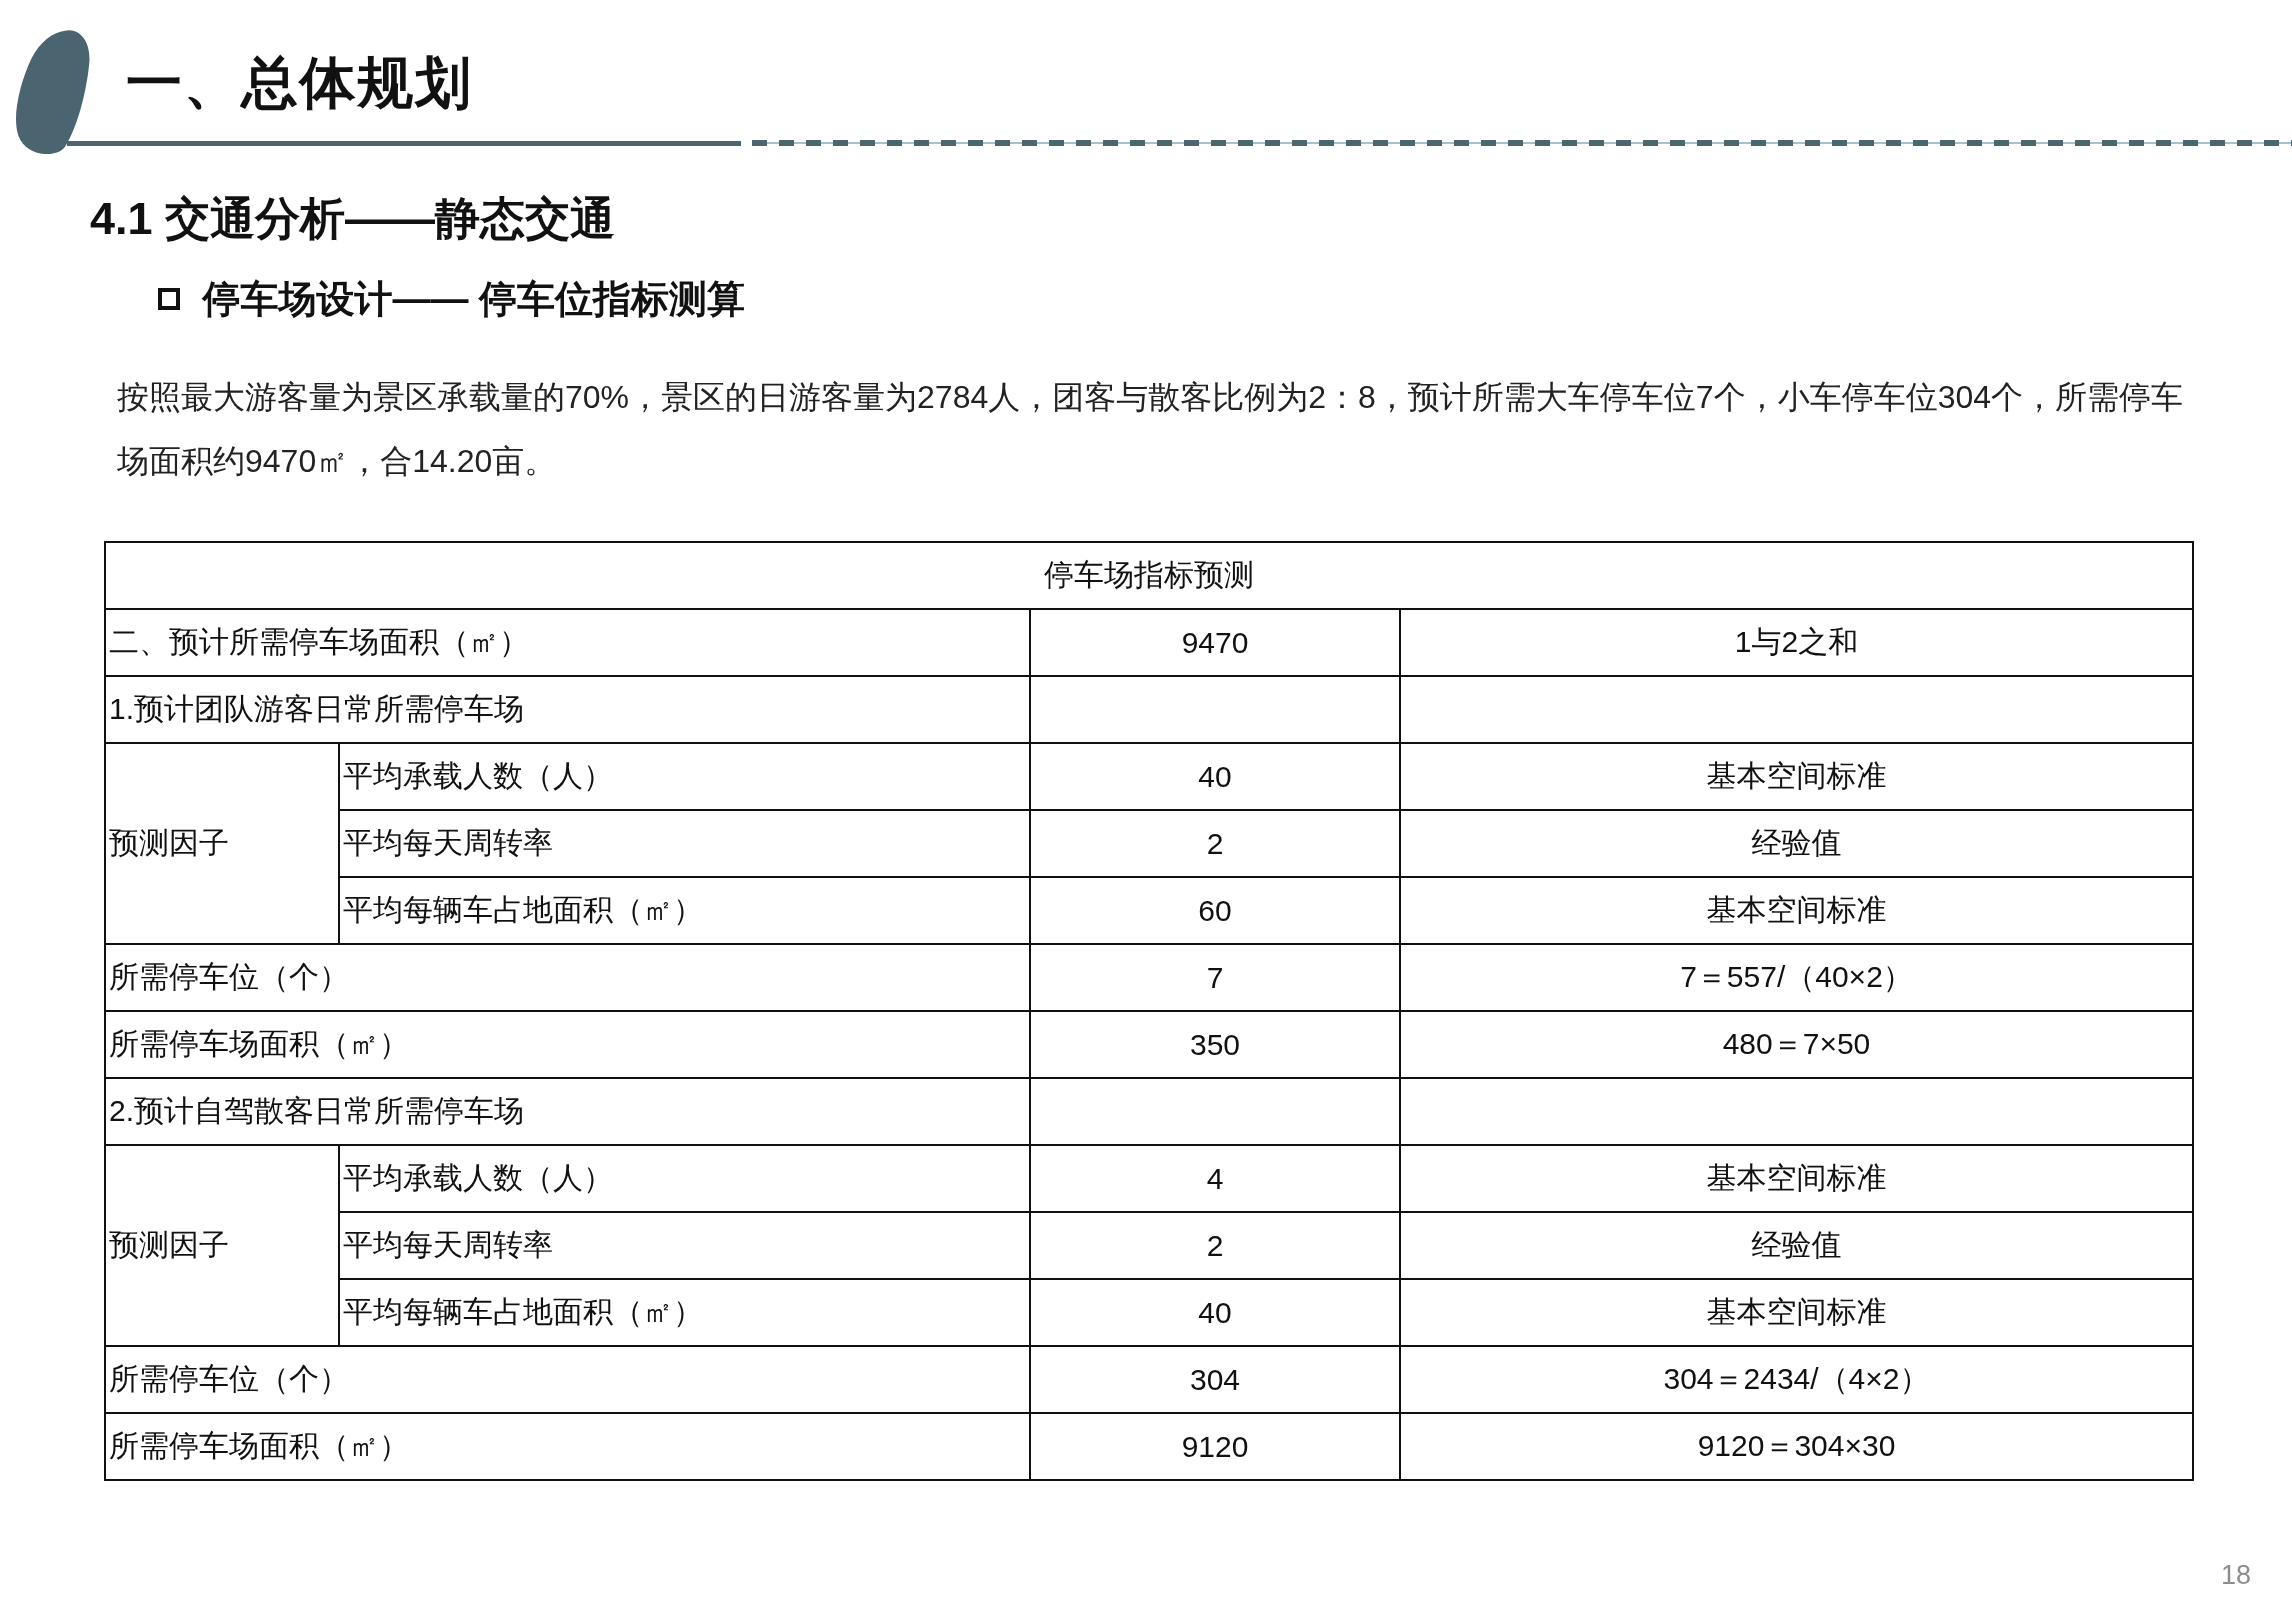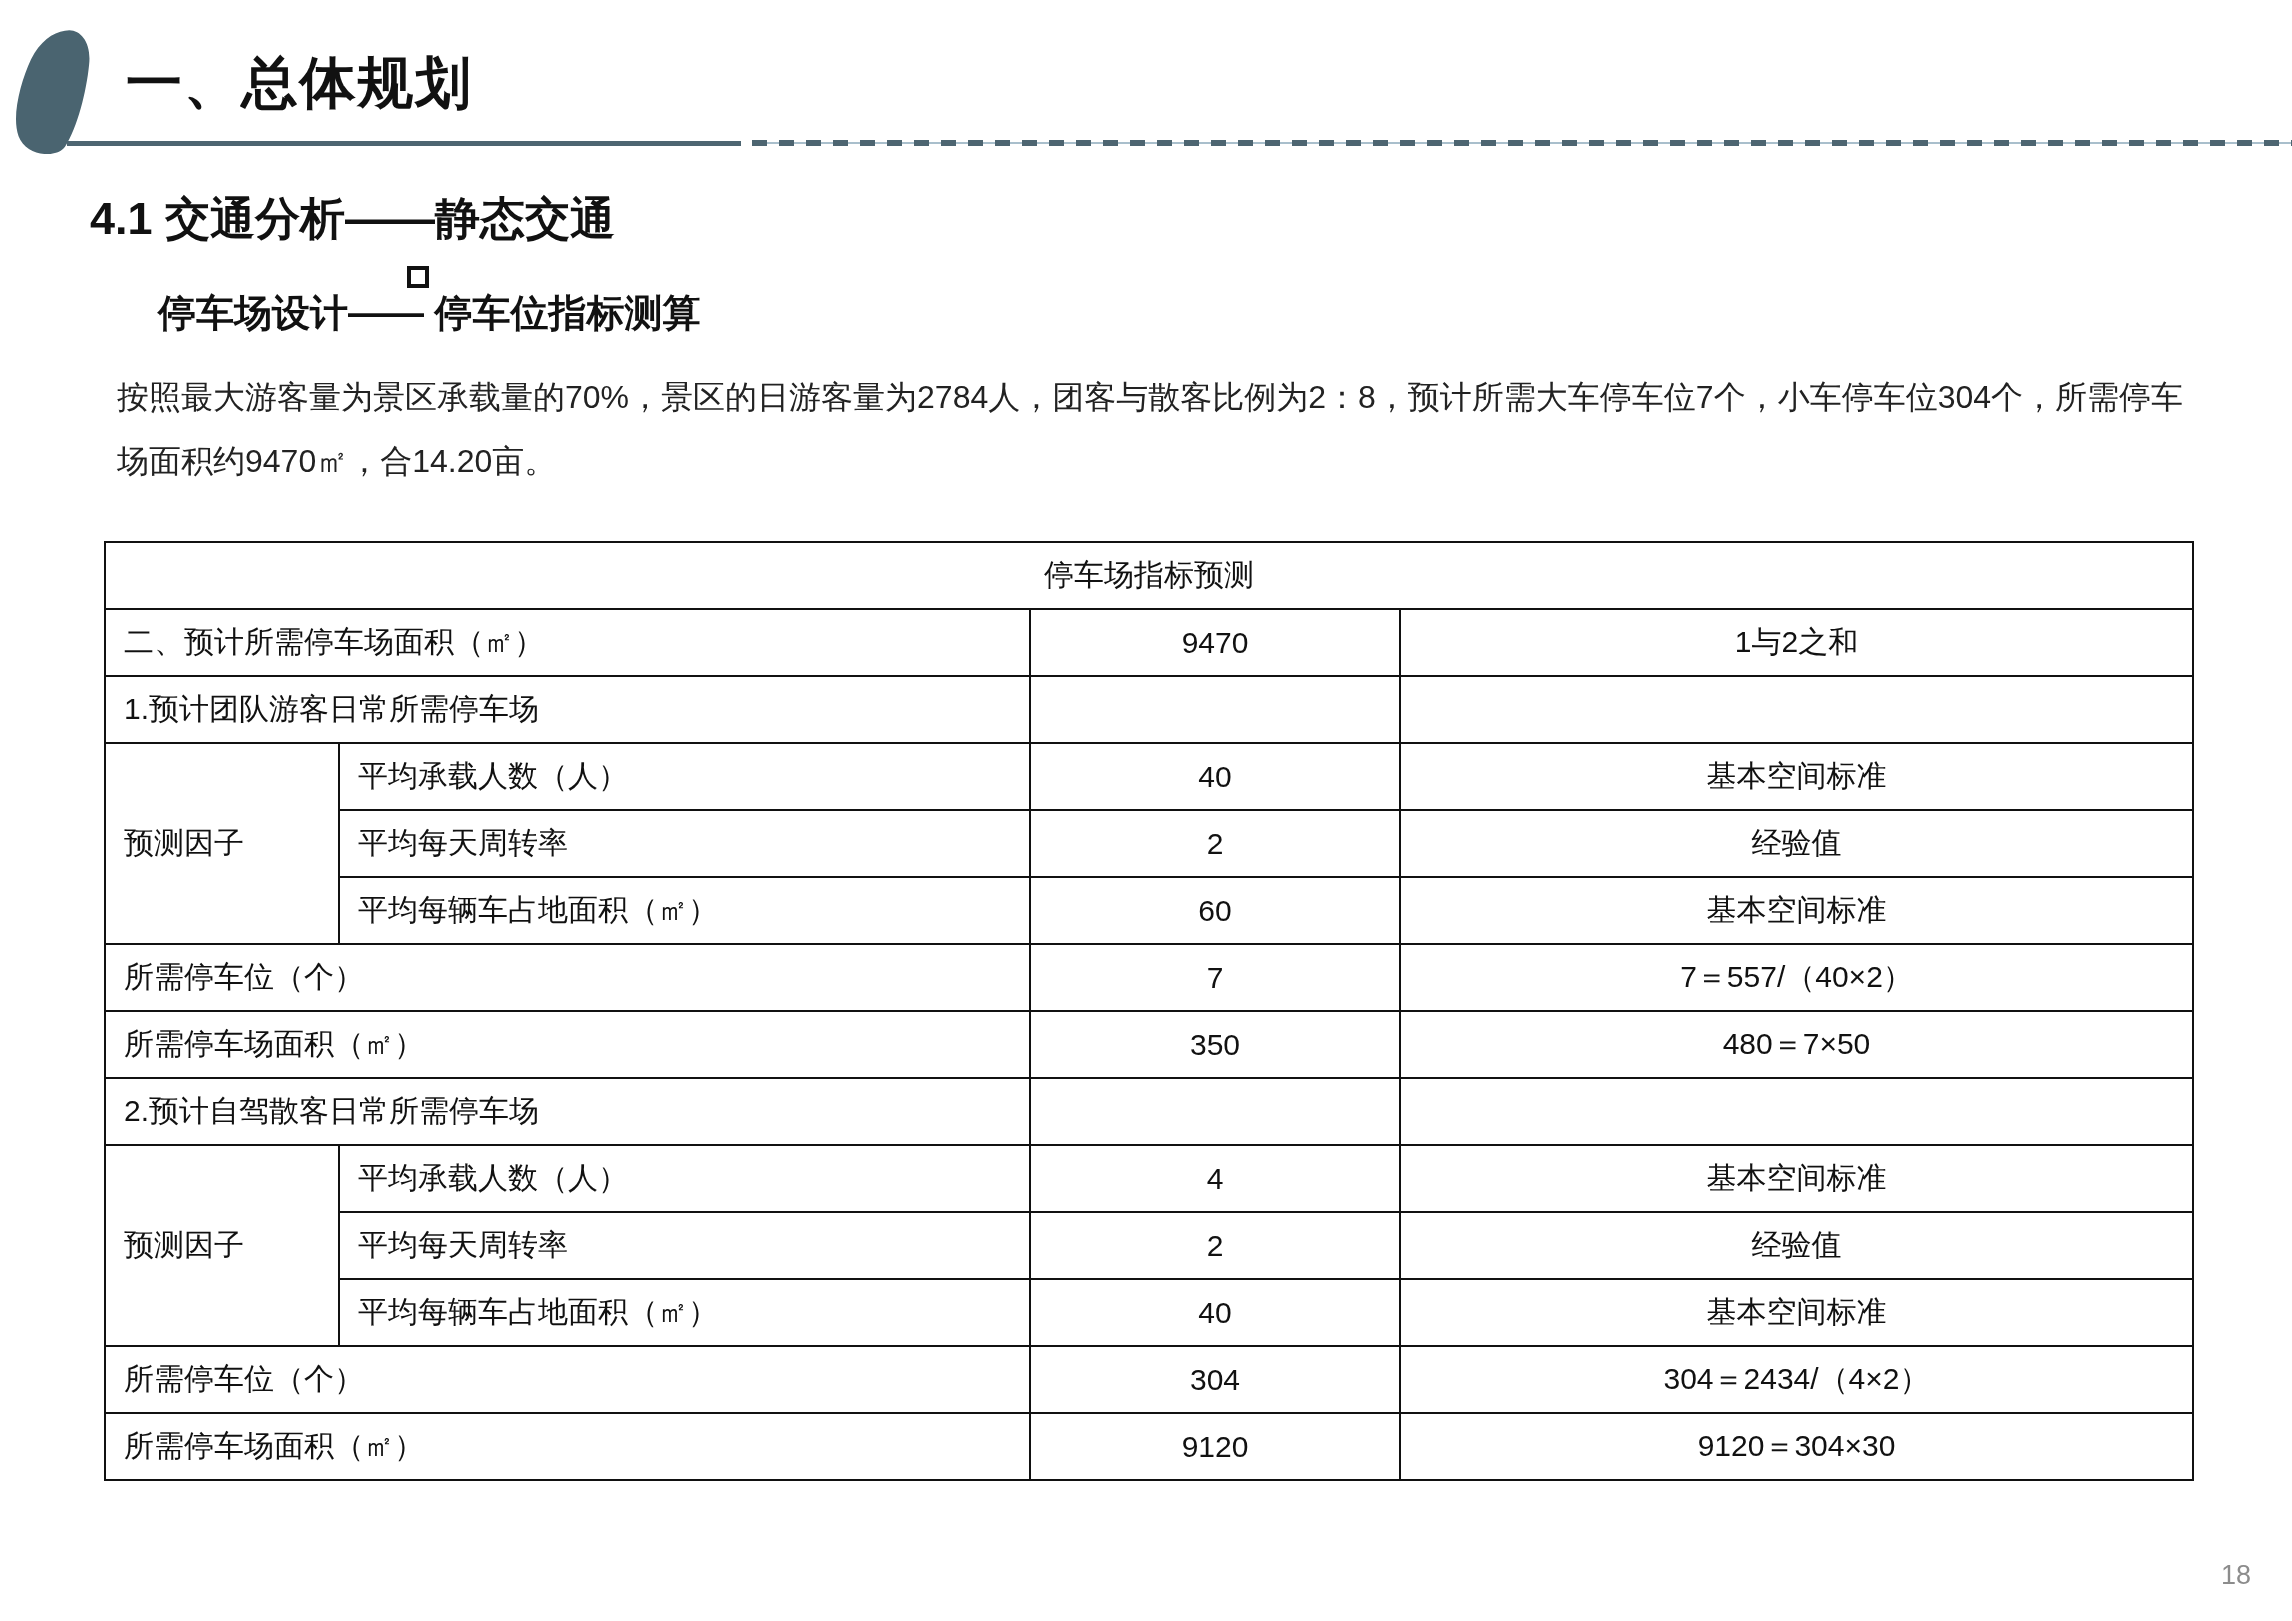--- a/index.html
+++ b/index.html
@@ -5,26 +5,26 @@
   html, body { margin:0; padding:0; }
   body { width:2293px; height:1621px; position:relative; background:#ffffff; overflow:hidden;
          font-family:"Liberation Sans","DejaVu Sans",sans-serif; color:#111; }
   .blob { position:absolute; left:15px; top:29px; width:75px; height:125px; }
   .title { position:absolute; left:126px; top:47px; font-size:56px; font-weight:bold; letter-spacing:1.8px; color:#111; line-height:72px; }
   .solid-line { position:absolute; left:67px; top:141px; width:674px; height:5.4px; background:#4d6571; }
   .dash-line { position:absolute; left:752px; top:142px; width:1540px; height:1.8px; background:#a9bfcc; }
   .dash-line::before { content:""; position:absolute; left:0; top:-1.8px; right:0; height:5.4px;
      background:repeating-linear-gradient(to right,#4d6571 0,#4d6571 15px,transparent 15px,transparent 27px); }
   .section-title { position:absolute; left:90px; top:190px; font-size:45px; font-weight:bold; line-height:57px; }
-  .sub-title { position:absolute; left:158px; top:266px; font-size:38px; font-weight:bold; line-height:50px; display:flex; align-items:center;flex-direction:column; }
+  .sub-title { position:absolute; left:158px; top:274px; font-size:38px; font-weight:bold; line-height:50px; display:flex; align-items:center; }
   .checkbox-icon { display:inline-block; width:21.5px; height:21.5px; border:4.5px solid #111; margin-right:23px; box-sizing:border-box; }
   .para { position:absolute; left:117px; top:365px; width:2087px; font-size:32px; line-height:64px; color:#222; }
   table.tbl { position:absolute; left:104px; top:541px; width:2088px; border-collapse:collapse; table-layout:fixed; }
   table.tbl td { border:2.7px solid #111; height:65px; font-size:30px; color:#111; padding:0; }
-  table.tbl td.l { text-align:left; padding-left:18px; }
+  table.tbl td.l { text-align:left; padding-left:3px; }
   table.tbl td.c { text-align:center;margin-left:48px; }
   .page-num { position:absolute; left:2221px; top:1560px; font-size:27px; color:#8c8c8c; }
 </style>
 </head>
 <body>
 
 <svg class="blob" viewBox="0 0 84 140">
   <path d="M56 2 C72 -2 86 14 83 40 C80 70 70 110 56 132 C46 146 12 142 4 120 C-4 98 6 60 18 34 C28 14 42 4 56 2 Z" fill="#4a6470"></path>
 </svg>
 <div class="title">一、总体规划</div>

